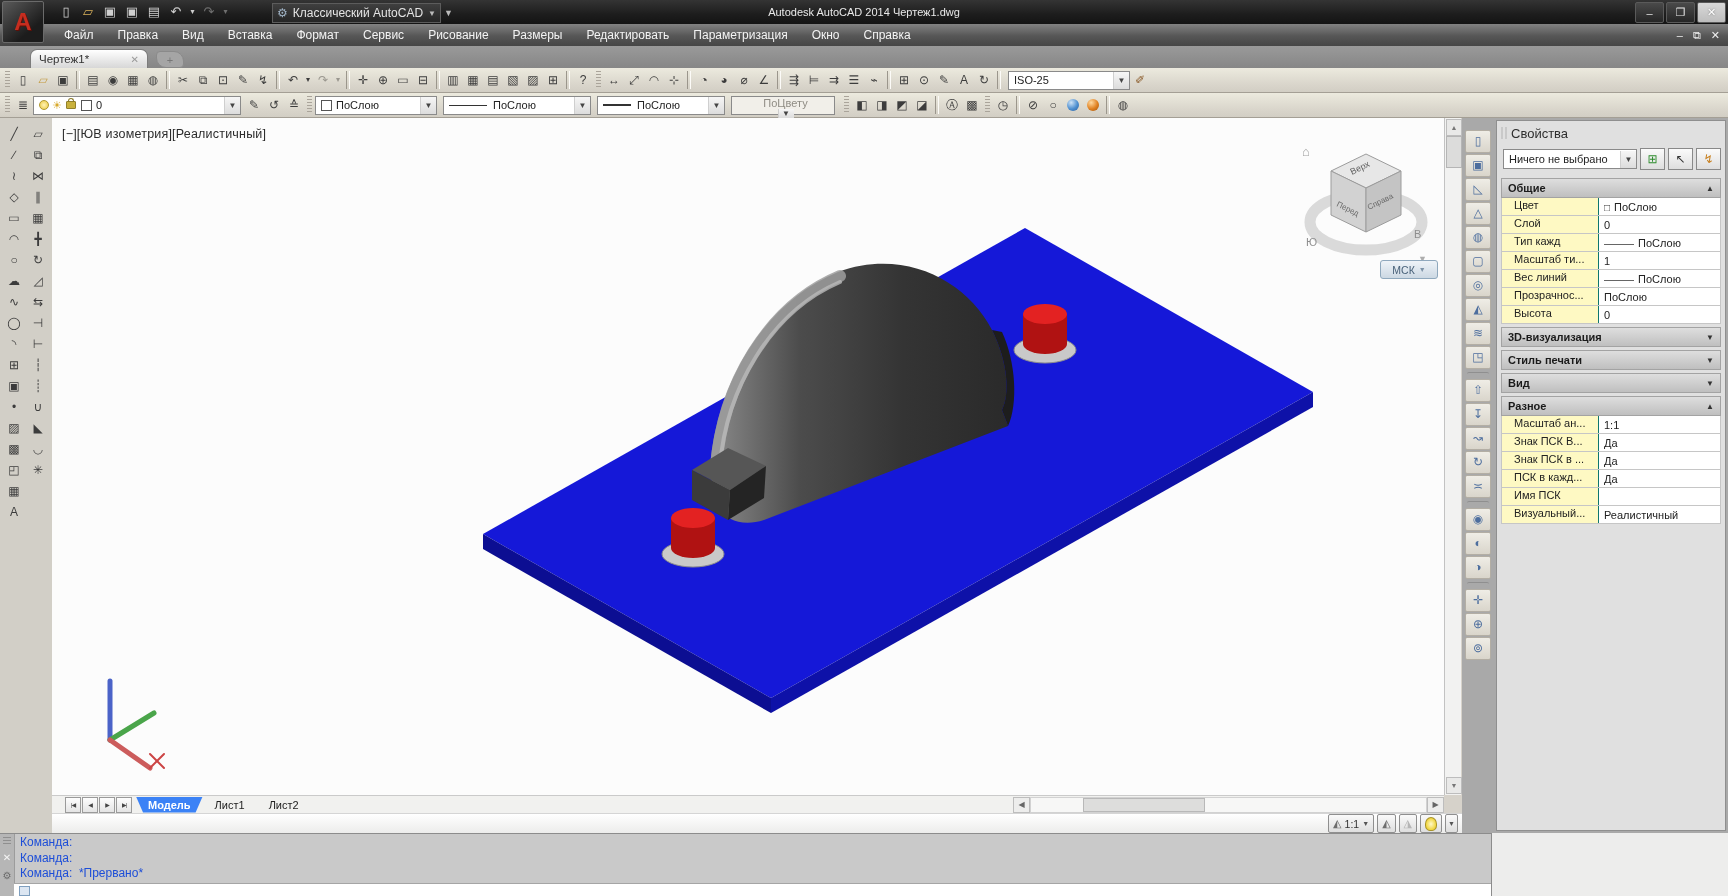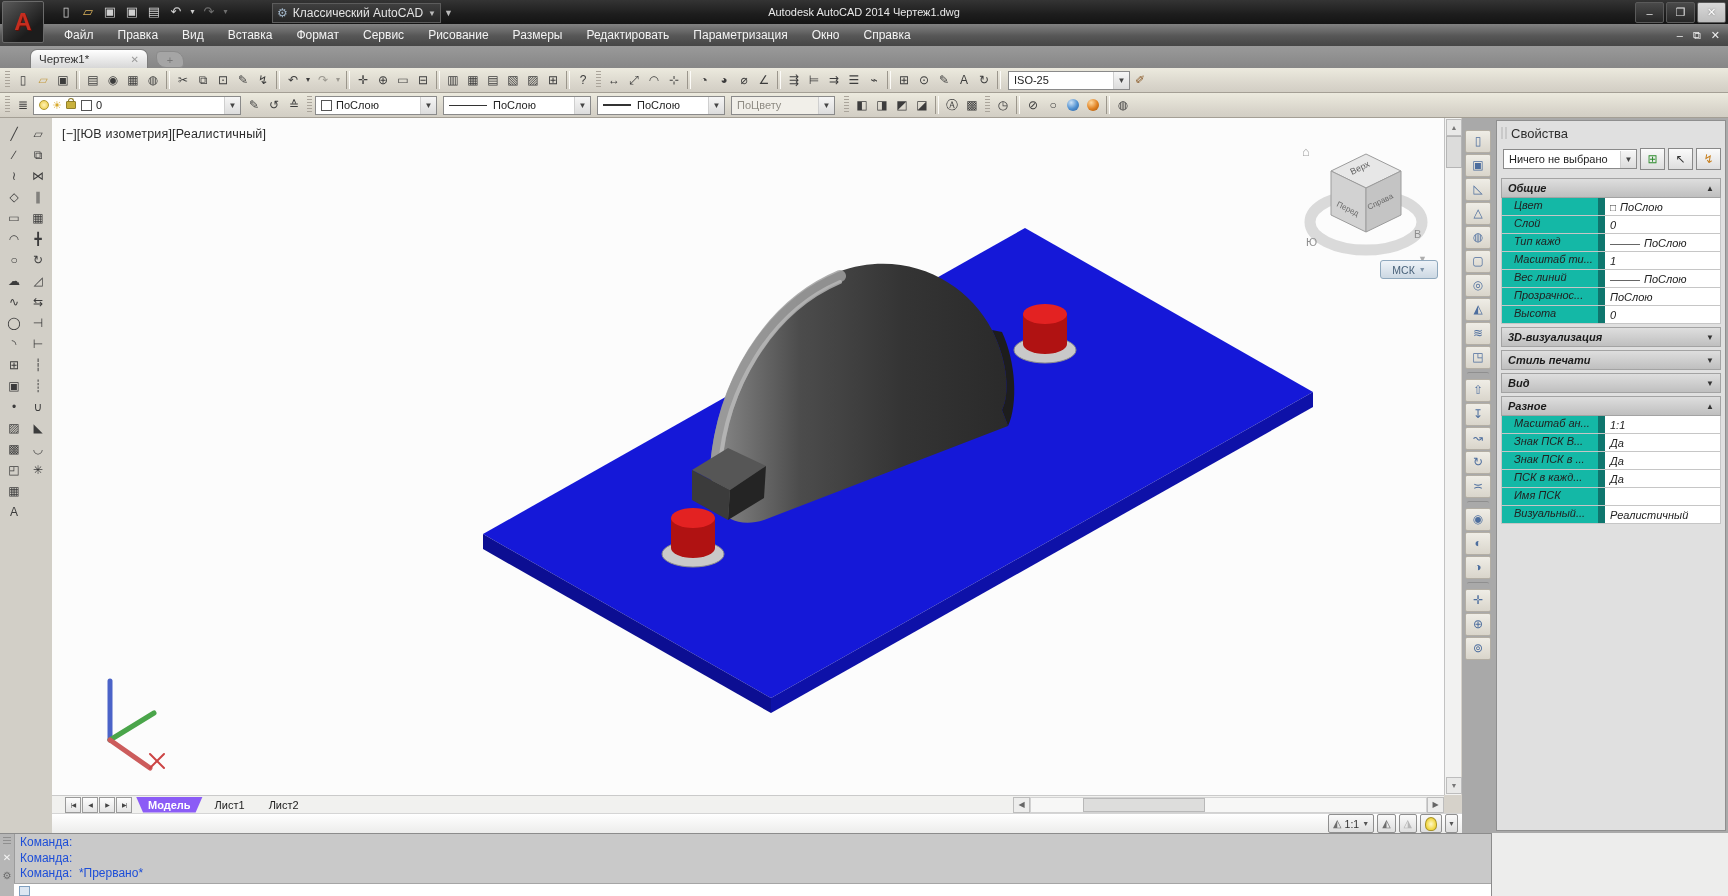--- a/index.html
+++ b/index.html
@@ -51,21 +51,21 @@
   .tbi.c-folder{color:#c49b3f;}
   .sphere-blue,.sphere-orange{position:relative;}
   .sphere-blue::after,.sphere-orange::after{content:'';position:absolute;left:4px;top:4px;width:12px;height:12px;border-radius:50%;}
   .sphere-blue::after{background:radial-gradient(circle at 35% 30%,#cfe3f6,#4e8fd0 55%,#2a5d9c);}
   .sphere-orange::after{background:radial-gradient(circle at 35% 30%,#ffd9a0,#e08020 55%,#9c5210);}
   .combo{height:19px;background:#fff;border:1px solid #8a8a8a;display:flex;align-items:center;
          font-size:11px;color:#222;padding-left:5px;box-sizing:border-box;flex:0 0 auto;}
   .combo .flex{flex:1;}
   .combo .arrow{width:15px;height:17px;display:flex;align-items:center;justify-content:center;color:#444;font-size:8px;
                 border-left:1px solid #cfcfcf;background:linear-gradient(#f6f6f6,#dcdcdc);}
-  .combo.disabled{background:#f1efe9;color:#8f8c84;}
+  .combo.disabled{background:#f1efe9;color:#8f8c84;flex-direction:column;}
   .lt-sample{display:inline-block;width:38px;border-top:1px solid #333;margin-right:6px;}
   .sw{display:inline-block;width:9px;height:9px;background:#fff;border:1px solid #555;margin-right:4px;}
   .mini-bulb{display:inline-block;width:8px;height:8px;border-radius:50%;margin-right:3px;
              background:radial-gradient(#fff3b8,#ecc83c);border:1px solid #af982f;}
   .mini-sun{color:#d8a92c;font-size:11px;margin-right:3px;}
   .mini-lock{display:inline-block;position:relative;width:8px;height:6px;background:#c9b13c;border:1px solid #92812c;
              border-radius:1px;margin:0 5px 0 1px;}
   .mini-lock::before{content:'';position:absolute;left:1px;top:-4px;width:4px;height:3px;border:1px solid #8a7a28;
              border-bottom:none;border-radius:3px 3px 0 0;}
   
@@ -83,21 +83,21 @@
   #vscroll{left:1444px;top:118px;width:17px;height:677px;background:#f2f2f1;border-left:1px solid #c2c2c2;box-sizing:border-box;}
   .sc-btn{position:absolute;left:1px;width:14px;height:15px;background:#e9e9e8;border:1px solid #bdbdbd;
           display:flex;align-items:center;justify-content:center;font-size:7px;color:#777;}
   #vthumb{position:absolute;left:1px;top:18px;width:14px;height:30px;background:#dcdcdb;border:1px solid #b5b5b5;}
   #tabs-row{left:52px;top:795px;width:1392px;height:18px;background:#f1f1ef;border-top:1px solid #cacaca;
             display:flex;align-items:center;box-sizing:border-box;font-size:11px;}
   .nav-btn{width:14px;height:14px;margin-left:1px;background:linear-gradient(#fdfdfd,#e4e4e4);border:1px solid #9a9a9a;
            display:flex;align-items:center;justify-content:center;font-size:6px;color:#444;letter-spacing:-1px;}
   .mtab{height:16px;line-height:16px;padding:0 12px;color:#222;
         clip-path:polygon(0 0,100% 0,calc(100% - 7px) 100%,7px 100%);}
-  .mtab.active{background:#8b5cf6;color:#fff;font-weight:bold;}
+  .mtab.active{background:#3b82f6;color:#fff;font-weight:bold;}
   #hscroll{margin-left:auto;display:flex;align-items:center;height:100%;}
   .hsc-btn{width:15px;height:14px;background:#ededec;border:1px solid #bdbdbd;display:flex;align-items:center;
            justify-content:center;font-size:8px;color:#666;}
   #htrack{width:395px;height:14px;background:#f7f7f6;border:1px solid #d2d2d2;position:relative;}
   #hthumb{position:absolute;left:52px;top:0;width:120px;height:12px;background:#dddddc;border:1px solid #b8b8b8;}
   
   #status-strip{left:52px;top:813px;width:1410px;height:20px;background:linear-gradient(#ffffff,#ececeb);
             border-top:1px solid #d5d5d5;display:flex;align-items:center;justify-content:flex-end;
             padding-right:4px;box-sizing:border-box;}
   .st-btn{height:17px;margin-left:3px;padding:0 4px;border:1px solid #8f8f8f;border-radius:2px;
@@ -113,26 +113,26 @@
                     border:1px solid #b3aea4;border-radius:2px;margin-bottom:1px;}
   #model-strip .tbi.vsep{height:4px;background:none;border:none;border-top:1px solid #8f8f8f;width:22px;margin:2px 0;}
   #palette{position:absolute;left:34px;top:2px;width:230px;height:711px;background:#e0e0e0;border:1px solid #8f8f8f;box-sizing:border-box;}
   #palette-title{height:24px;display:flex;align-items:center;font-size:13px;color:#2e2e2e;padding-left:14px;
                  background:repeating-linear-gradient(to right,#c9c9c9 0 2px,transparent 2px 4px) 4px 6px/6px 12px no-repeat,#e0e0e0;}
   #ps-row{display:flex;align-items:center;padding:3px 4px 5px 6px;gap:3px;}
   #ps-combo{flex:1;height:20px;}
   .ps-btn{width:23px;height:20px;border:1px solid #898989;background:linear-gradient(#fbfbfb,#dedede);
           display:flex;align-items:center;justify-content:center;font-size:12px;}
   .ps-btn.green{color:#2f8d2f;} .ps-btn.orange{color:#c77f1d;} .ps-btn.dark{color:#333;}
-  #prop-grid{margin:0 4px;font-style:italic;}
+  #prop-grid{margin:0 4px;}
   .prop-hd{height:18px;background:linear-gradient(#dedede,#bfbfbf);border:1px solid #a3a3a3;display:flex;align-items:center;
            font-size:11px;font-weight:bold;color:#1b1b1b;padding:0 6px;margin-top:3px;}
   .prop-hd-a{margin-left:auto;font-size:8px;color:#333;}
   .prop-row{display:flex;height:17px;border:1px solid #c6c6c6;border-top:none;font-size:11px;}
-  .prop-l{width:84px;background:#14b8a6;border-right:7px solid #0f766e;padding:1px 0 0 12px;color:#222;
+  .prop-l{width:84px;background:#fef9c3;border-right:1px solid #0f766e;padding:1px 0 0 12px;color:#222;
           white-space:nowrap;overflow:hidden;}
   .prop-v{flex:1;background:#fff;padding:1px 0 0 5px;color:#222;display:flex;align-items:center;gap:4px;white-space:nowrap;overflow:hidden;}
   .prop-pre{color:#333;font-size:10px;}
   
   #command{left:0;top:833px;width:1492px;height:63px;background:#c9c9c9;border-top:1px solid #8c8c8c;
            border-right:1px solid #8c8c8c;box-sizing:border-box;}
   #cmd-rail{position:absolute;left:0;top:0;width:14px;height:100%;background:#b6b6b6;border-right:1px solid #9c9c9c;}
   #cmd-grip{position:absolute;left:3px;top:3px;width:8px;height:8px;
             background:repeating-linear-gradient(to bottom,#8f8f8f 0 1px,transparent 1px 3px);}
   #cmd-close{position:absolute;left:1px;top:18px;width:12px;height:13px;color:#f5f5f5;font-size:10px;text-align:center;}

